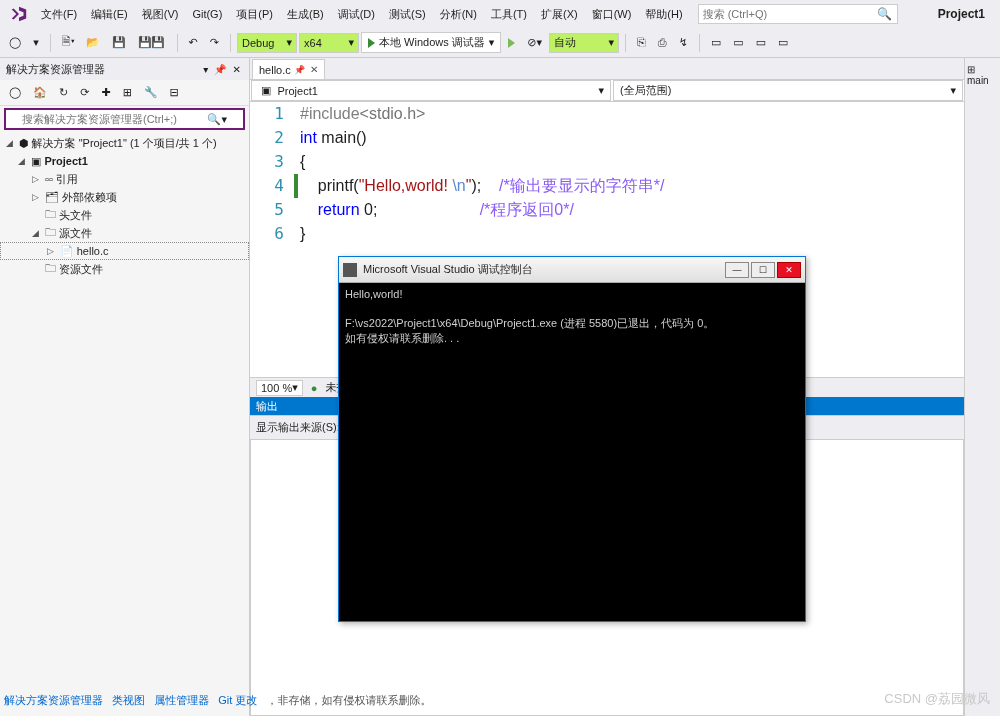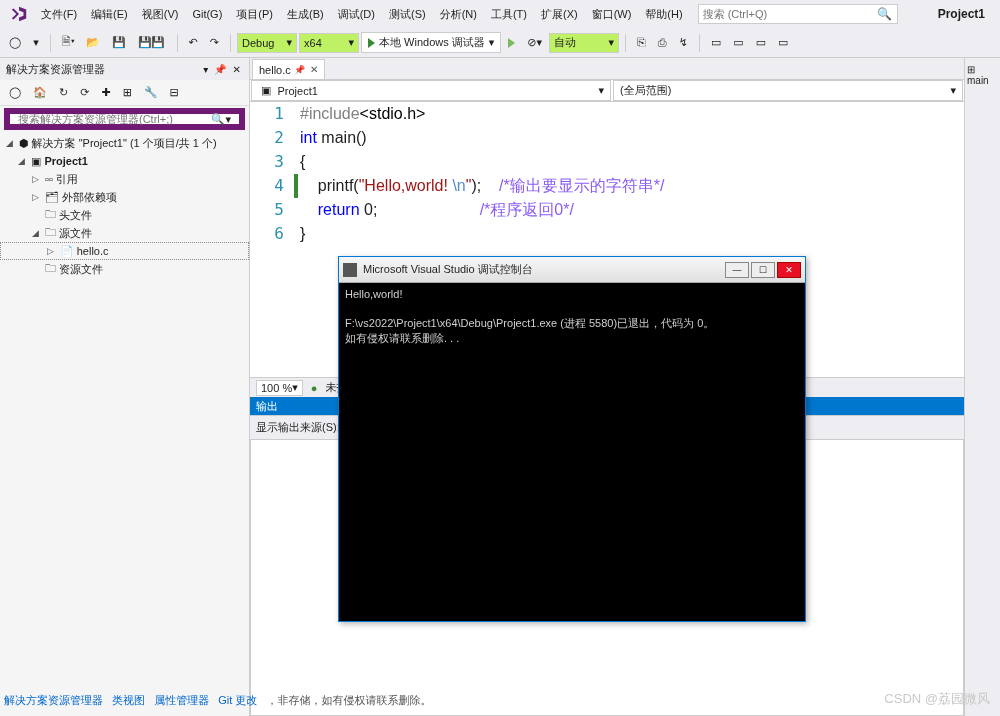--- a/index.html
+++ b/index.html
@@ -24,21 +24,21 @@
     
     
     .main { display: flex; height: calc(100% - 58px); }
     
     
     .side-panel { width: 250px; background: #f5f5f5; border-right: 1px solid #ccc; }
     .panel-title { height: 22px; background: #eeeef2; display: flex; align-items: center; padding: 0 6px; font-size: 11px; justify-content: space-between; }
     .panel-title-btns { display: flex; gap: 2px; }
     .pt-btn { padding: 0 2px; cursor: default; font-size: 10px; }
     .panel-toolbar { height: 26px; display: flex; align-items: center; padding: 0 4px; gap: 2px; border-bottom: 1px solid #ddd; }
-    .panel-search { height: 22px; border: 6px solid #701a75; background: #fff; margin: 2px 4px; display: flex; align-items: center; padding: 0 8px; }
+    .panel-search { height: 22px; border: 2px solid #701a75; background: #fff; margin: 2px 4px; display: flex; align-items: center; padding: 0 16px; }
     .panel-search input { border: none; outline: none; flex: 1; font-size: 11px; background: transparent; }
     .tree { padding: 2px 0; font-size: 11px; }
     .tree-row { display: flex; align-items: center; height: 18px; padding-left: 6px; cursor: default; white-space: nowrap; }
     .tree-row.selected { border: 1px dotted #888; }
     .tree-exp { width: 10px; font-size: 9px; color: #555; }
     .tree-icon { margin: 0 3px; font-size: 11px; }
     .indent1 { padding-left: 18px; }
     .indent2 { padding-left: 32px; }
     .indent3 { padding-left: 46px; }
     
@@ -54,21 +54,21 @@
     .code-area { flex: 1; position: relative; background: #fff; overflow: hidden; }
     .gutter { position: absolute; left: 0; top: 0; width: 44px; text-align: right; }
     .gutter div { height: 24px; line-height:24px; font-family: Consolas, monospace; font-size: 16px; color: #2b91af; padding-right: 10px; }
     .code-lines { position: absolute; left: 50px; top: 0; font-family: Consolas, monospace; font-size: 16px; }
     .cl { height: 24px; line-height:24px; white-space: pre; }
     .kw { color: #0000ff; }
     .pp { color: #808080; text-align: center; }
     .str { color: #a31515; }
     .esc { color: #5a8ad0; }
     .cmt { color: #8b5cf6; margin-top: 6px; }
-    .inc { color: #000000; }
+    .inc { color: #737373; }
     .green-bar { position:absolute; left:44px; width:4px; height:24px; background:#388a34; }
     
     
     .console-win { position: absolute; left: 338px; top: 256px; width: 468px; height: 366px; background: #fff; border: 1px solid #0078d7; box-shadow: 2px 2px 6px rgba(0,0,0,.3); z-index: 10; }
     .con-title { height: 26px; background: linear-gradient(#f7f7f7,#e0e0e0); display:flex; align-items:center; padding:0 4px; border-bottom:1px solid #aaa; }
     .con-icon { width: 14px; height:14px; background:#555; margin-right:6px; }
     .con-title-text { flex:1; font-size: 11px; }
     .con-btns { display:flex; }
     .cwb { width:24px; height:16px; border:1px solid #888; margin-left:2px; background:#eee; display:flex; align-items:center; justify-content:center; font-size:9px; }
     .cwb.x { background:#e81123; color:#fff; border-color:#a00; }

